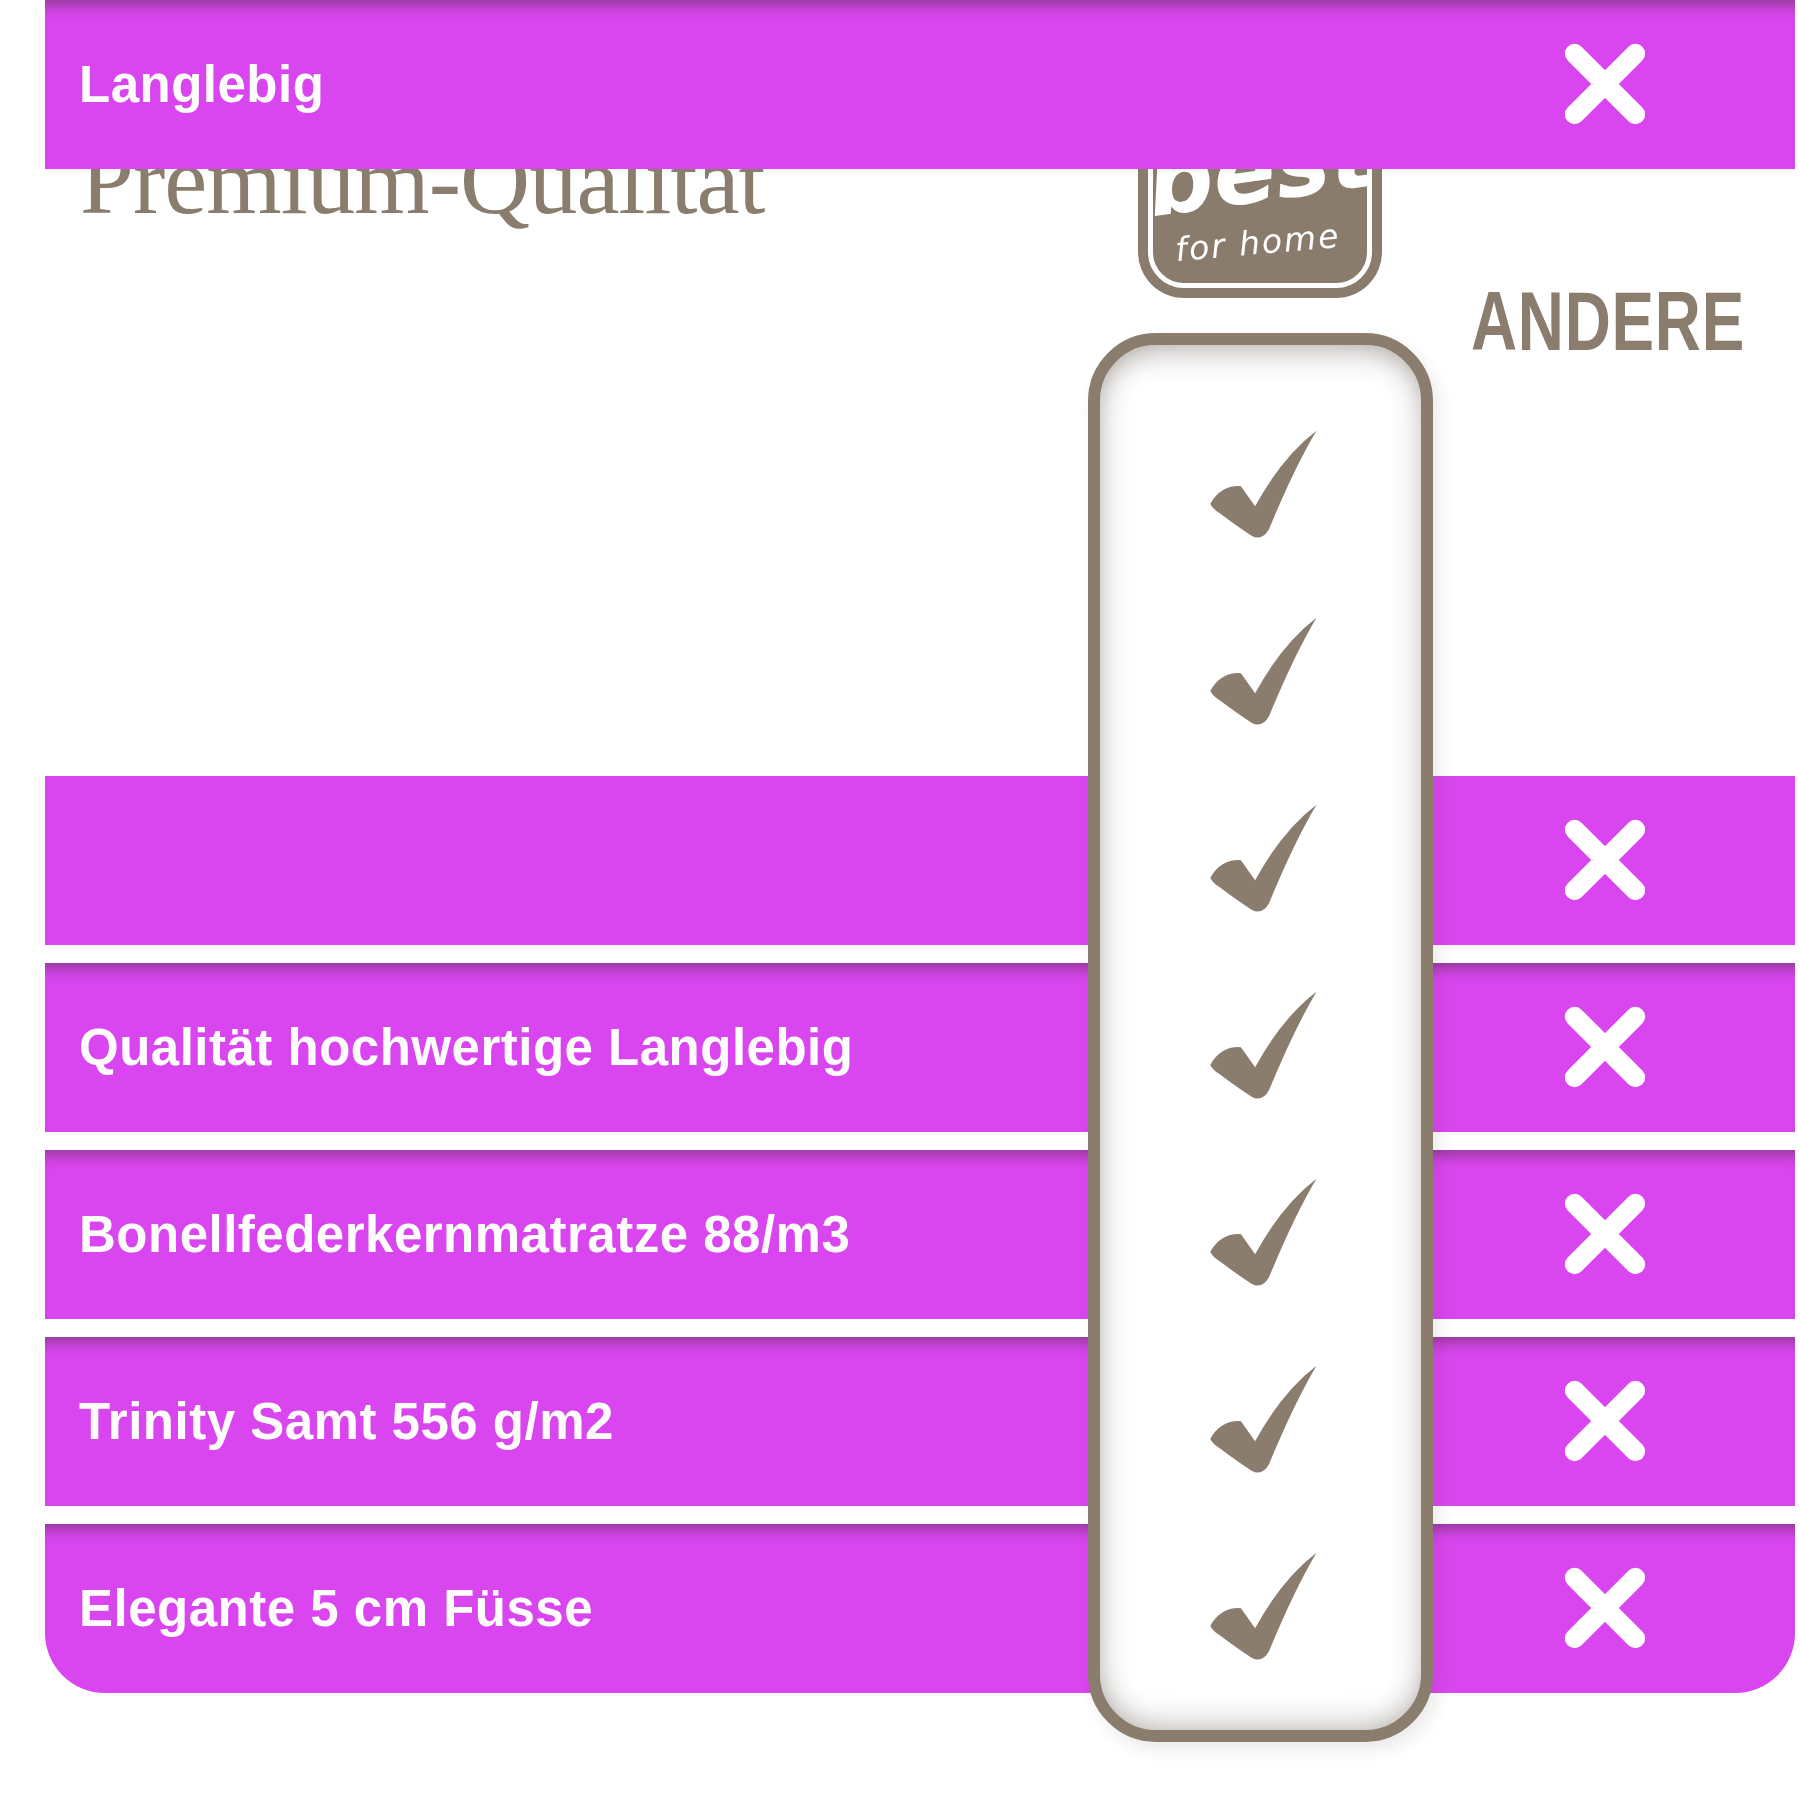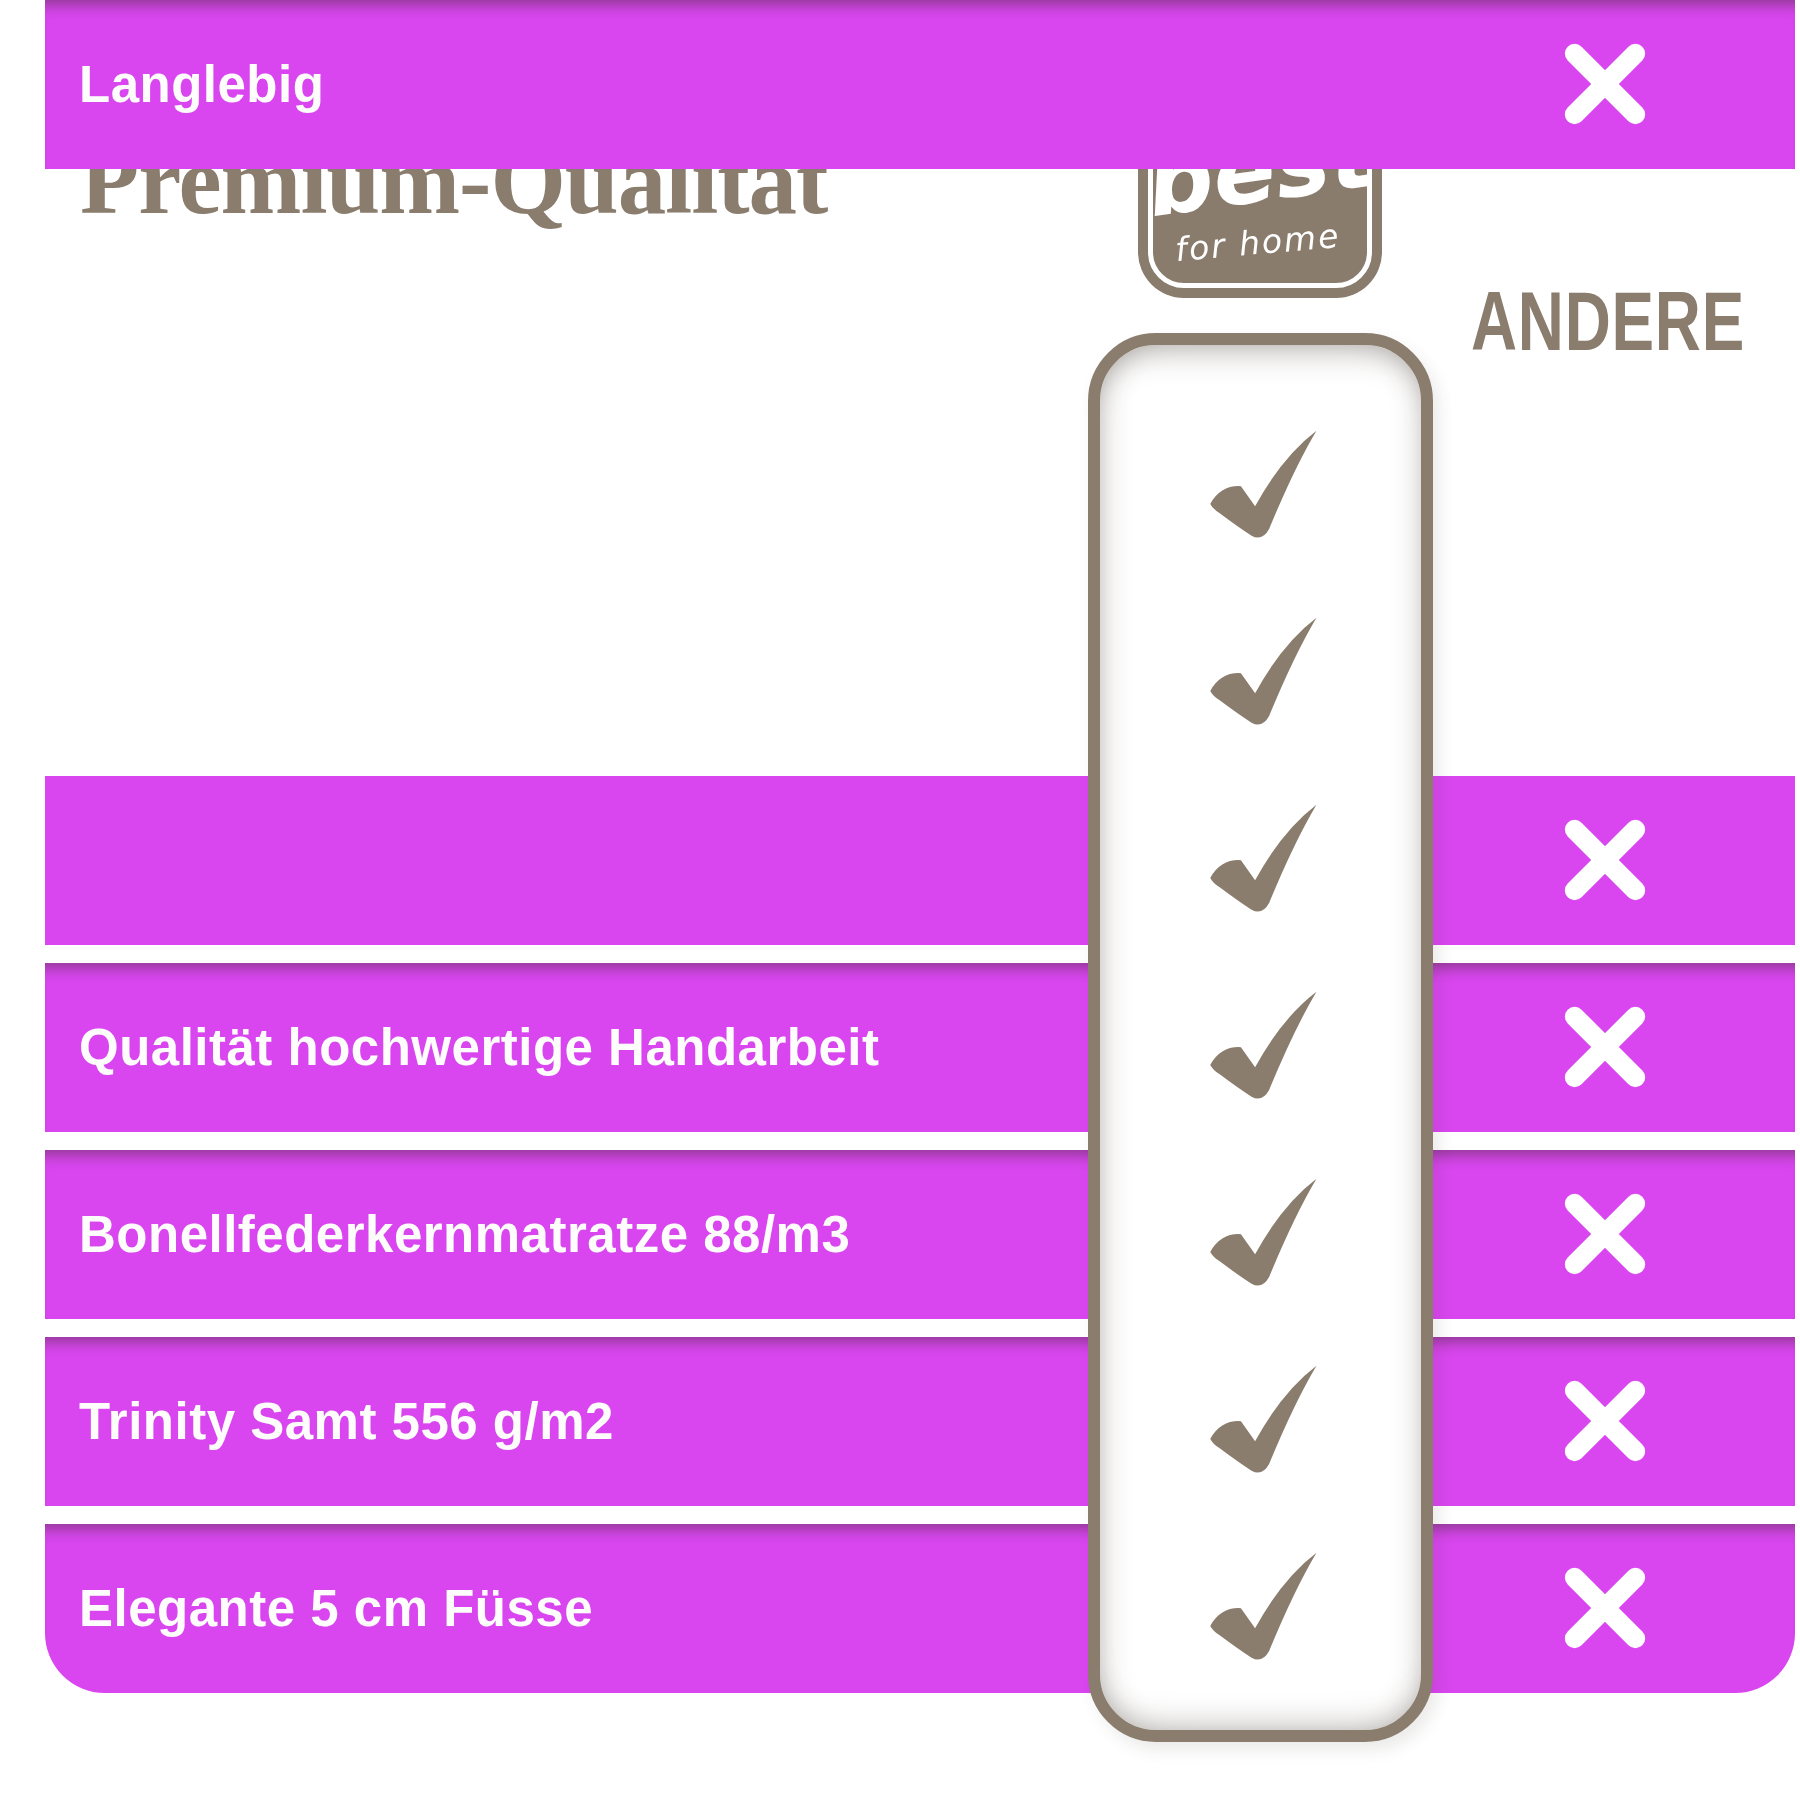--- a/index.html
+++ b/index.html
@@ -6,21 +6,21 @@
   body{
     width:1800px;height:1800px;position:relative;overflow:hidden;
     font-family:"Liberation Sans", sans-serif;
   }
   .canvas{position:absolute;inset:0;}
 
   
   .page-title{
     position:absolute;left:80px;top:128px;margin:0;
     font-family:"Liberation Serif", serif;
-    font-weight:700;font-size:97px;line-height:1.1;
+    font-weight:400;font-size:97px;line-height:1.1;
     color:#8a7d6d;letter-spacing:-1px;
   }
   .logo-badge{
     position:absolute;left:1138px;top:66px;width:244px;height:232px;
     background:#8a7c6c;border-radius:46px;
   }
   .logo-inner{
     position:absolute;inset:10px;border:5px solid #ffffff;border-radius:36px;
   }
   .logo-word{
@@ -104,21 +104,21 @@
   <div class="andere">ANDERE</div>
 
   <div class="row">
     <span class="cross">
       <svg viewBox="0 0 100 100">
           <path d="M19 19 L81 81 M81 19 L19 81" stroke="#ffffff" stroke-width="20" stroke-linecap="round" fill="none"></path>
         </svg>
     </span>
   </div>
   <div class="row">
-    <div class="feature">Qualität hochwertige Handarbeit</div>
+    <div class="feature">Qualität hochwertige Langlebig</div>
     <span class="cross">
       <svg viewBox="0 0 100 100">
           <path d="M19 19 L81 81 M81 19 L19 81" stroke="#ffffff" stroke-width="20" stroke-linecap="round" fill="none"></path>
         </svg>
     </span>
   </div>
   <div class="row">
     <div class="feature">Bonellfederkernmatratze 88/m3</div>
     <span class="cross">
       <svg viewBox="0 0 100 100">

